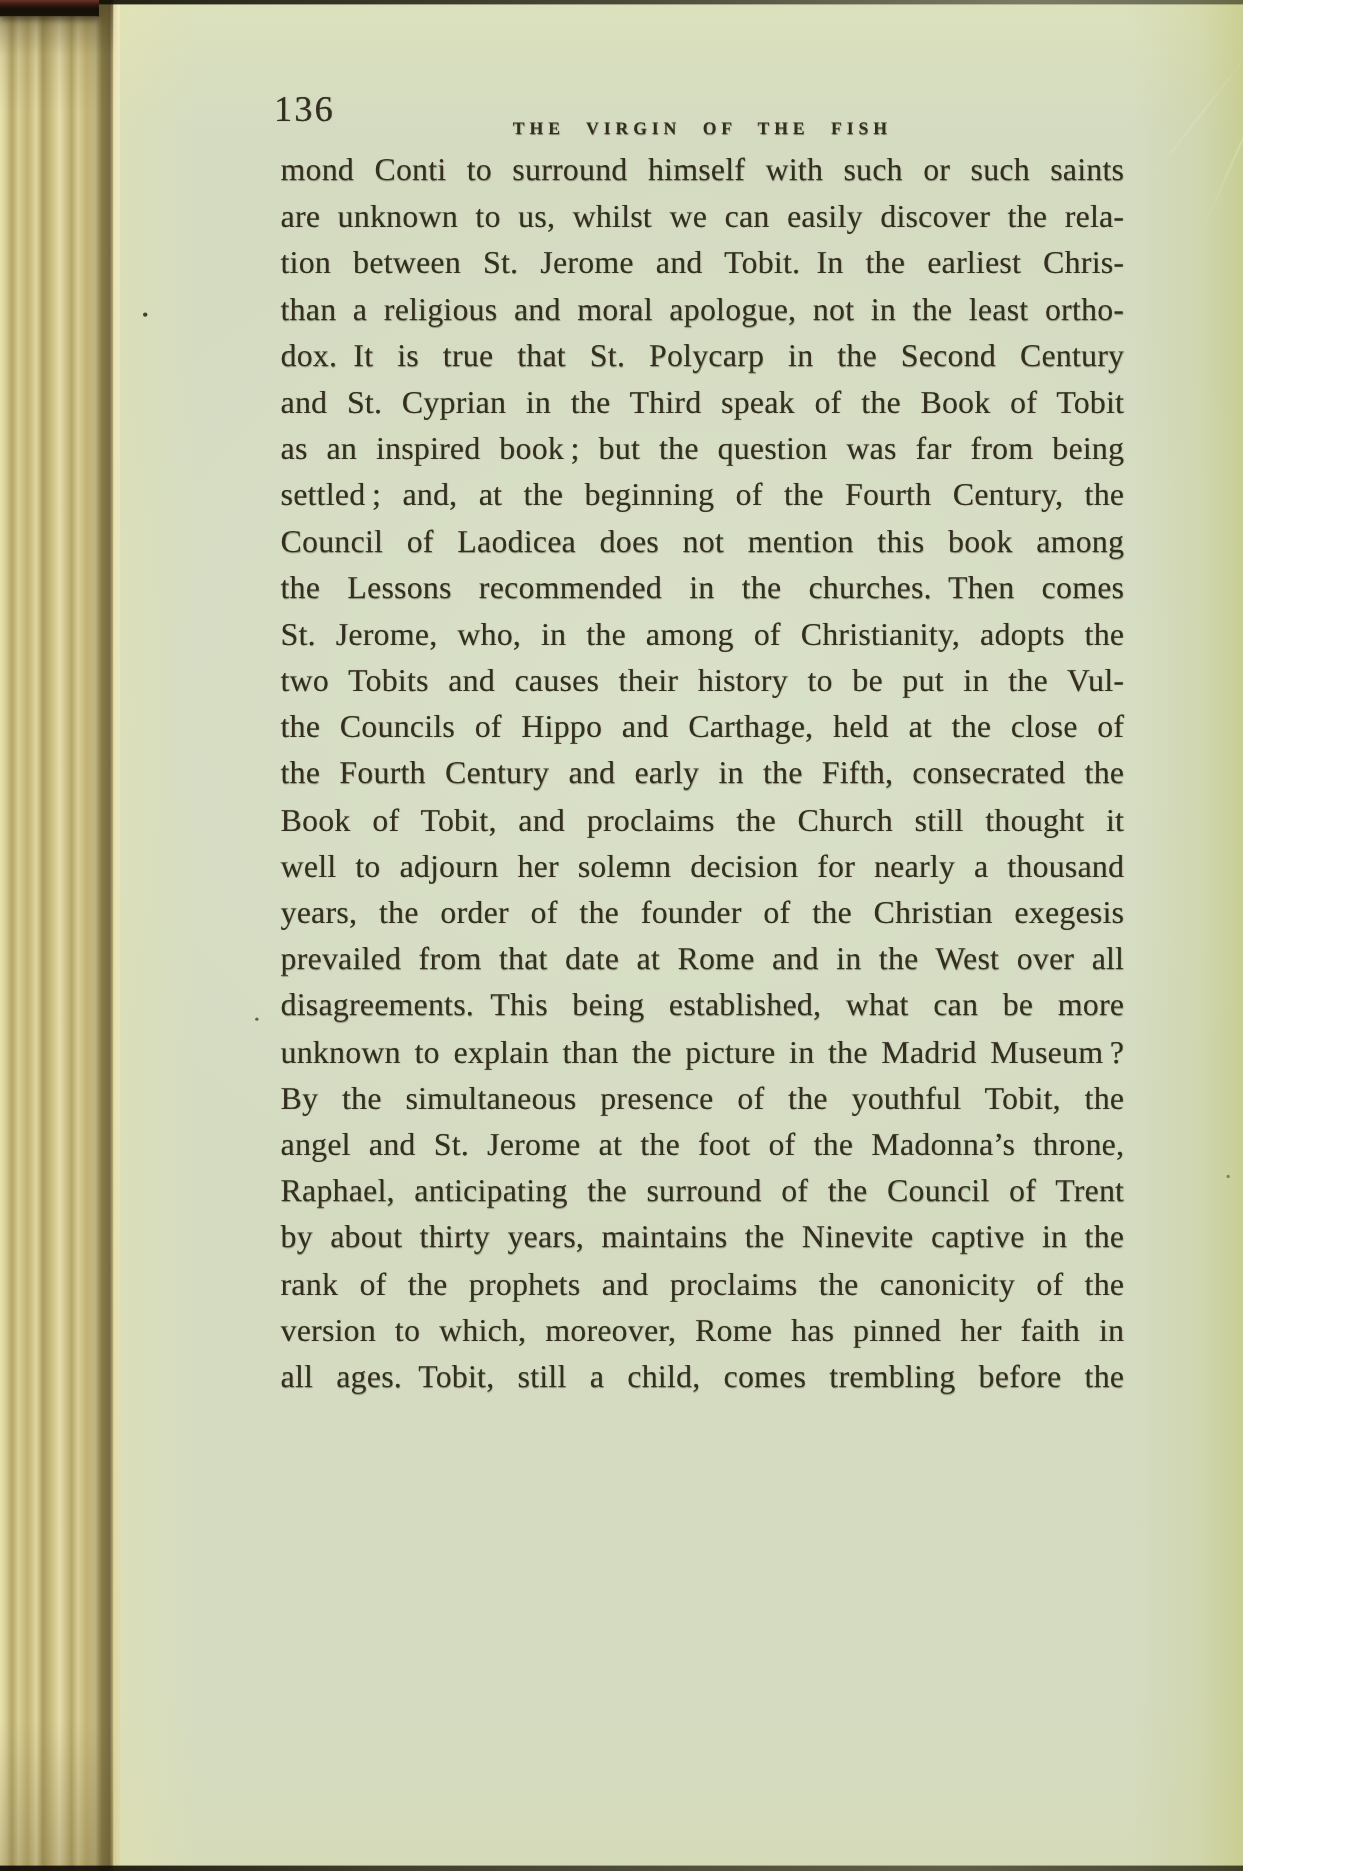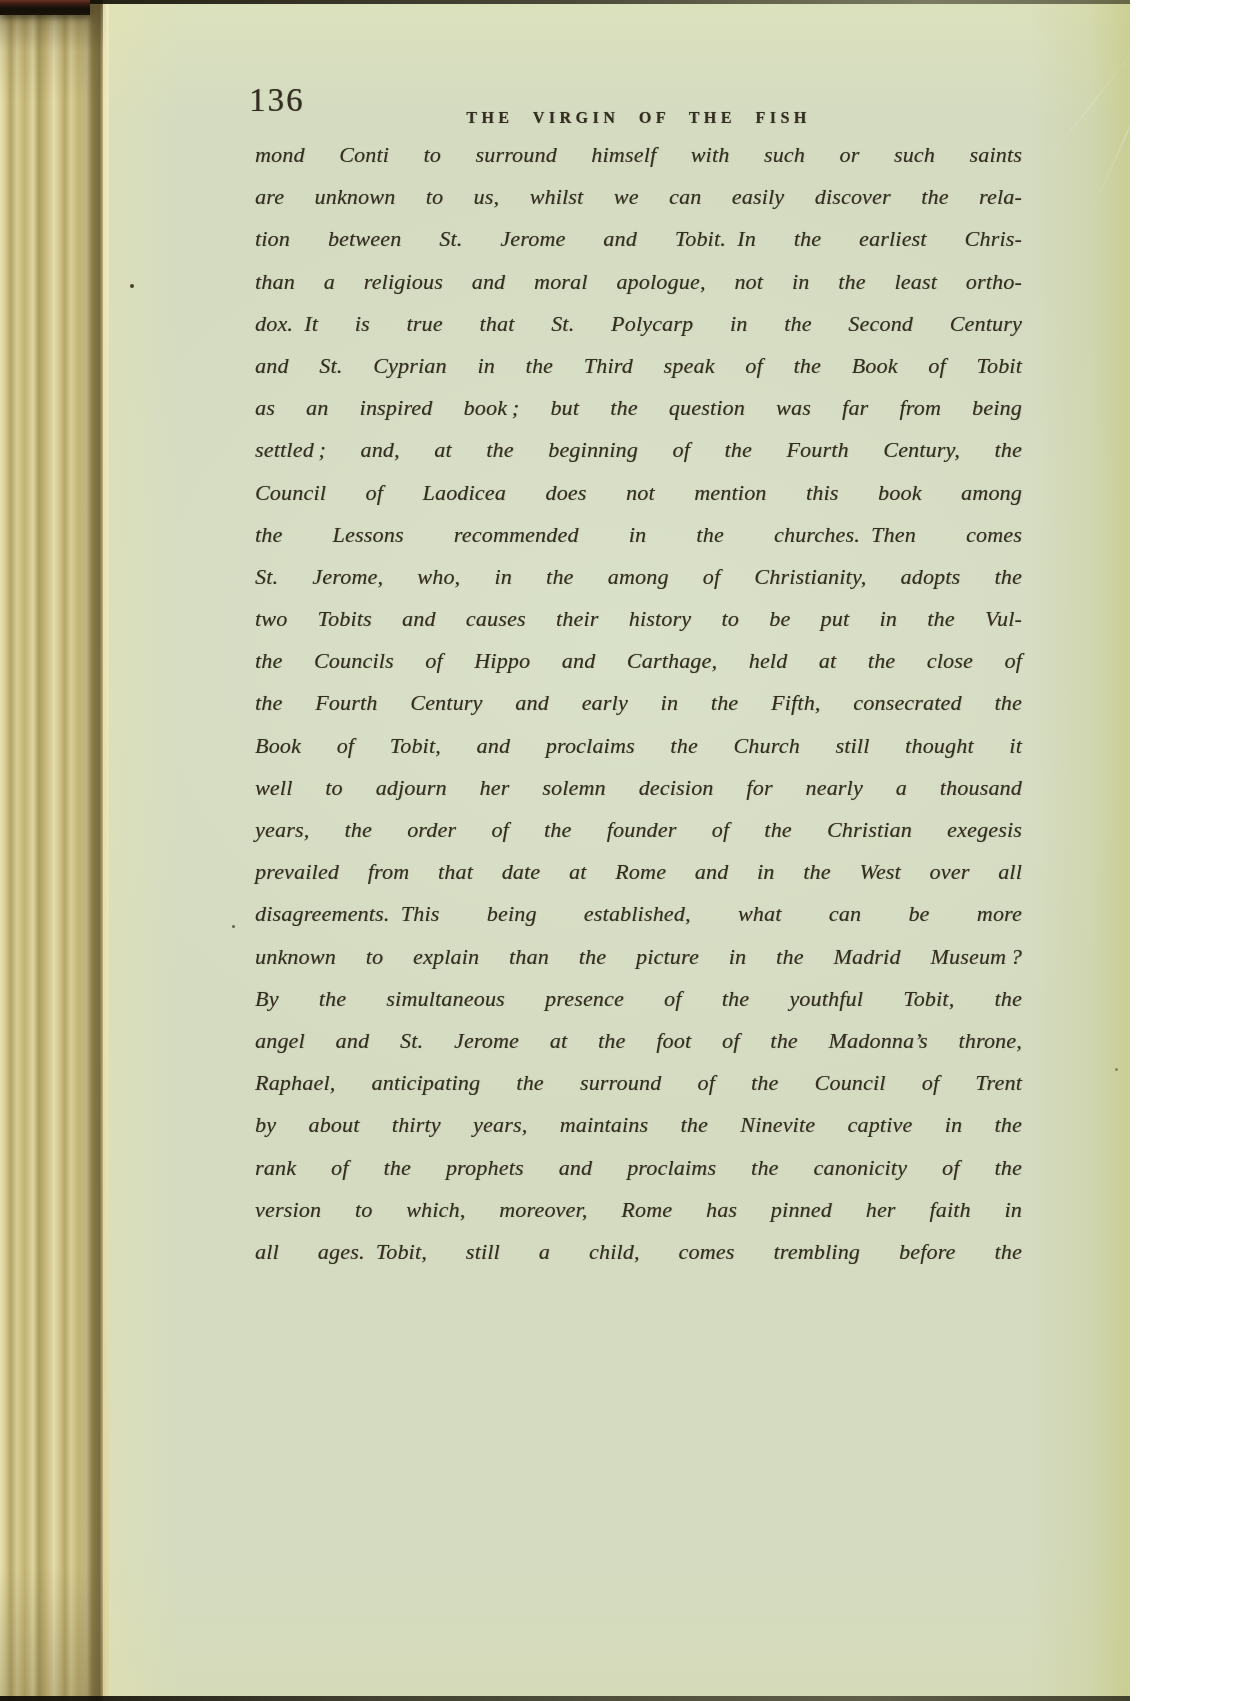--- a/index.html
+++ b/index.html
@@ -92,26 +92,25 @@
     position: absolute; left: 0; right: 0; top: 15px;
     text-align: center;
     font-size: 16px; font-weight: 700;
     letter-spacing: 4.5px; word-spacing: 11px;
     text-shadow: 0.4px 0.4px 0.8px rgba(40,34,18,0.5);
     margin-top: 12px;
   }
   .text-block {
     position: absolute; left: 0; top: 52px;
     width: 767px;
-    font-size: 22px;
+    font-size: 29px;
     line-height: 42.2px;
     letter-spacing: 0.2px;
     word-spacing: 3.5px;
     text-shadow: 0.4px 0.4px 0.9px rgba(40,34,18,0.45);
-    font-style: italic;
   }
   .tl {
     text-align: justify;
     text-align-last: justify;
     white-space: nowrap0; 
     height: 42.2px;
   }
 </style>
 </head>
 <body>

